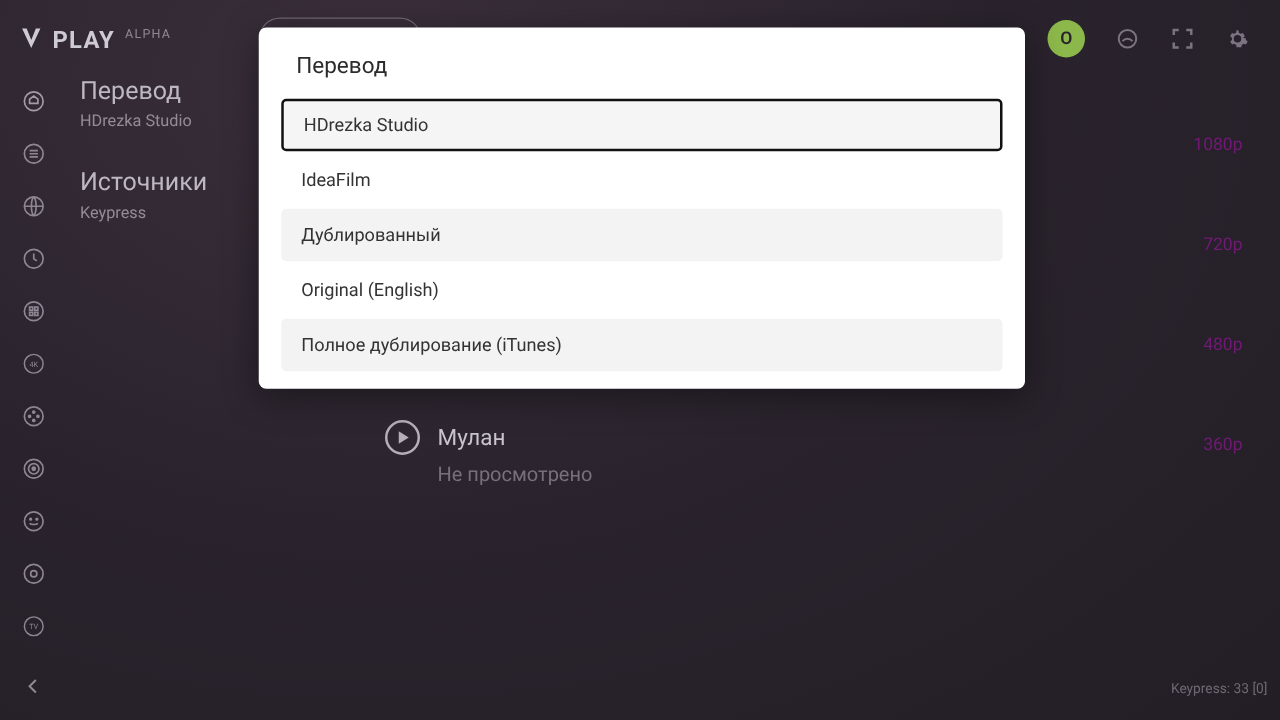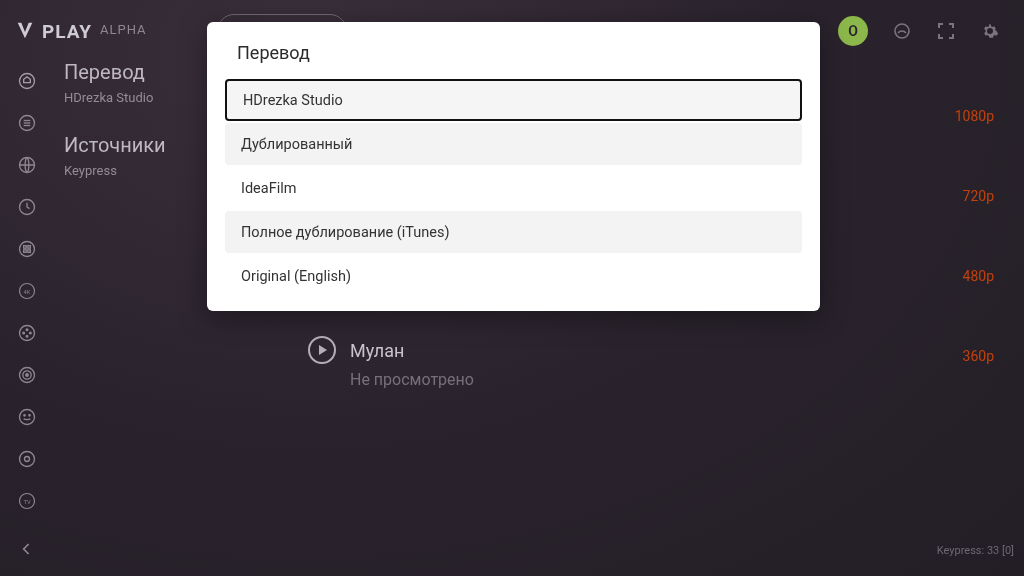--- a/index.html
+++ b/index.html
@@ -16,21 +16,21 @@
     display: flex; align-items: center;
     padding-left: 14px; padding-right: 24px;
     color: #cfcbd2;
   }
   .logo { display: flex; align-items: center; gap: 6px; }
   .logo-mark {
     width: 22px; height: 22px;
     display: inline-flex; align-items: center; justify-content: center;
   }
   .logo-word { font-size: 19px; font-weight: 700; letter-spacing: 1px; color: #cfcbd2; }
-  .logo-badge { font-size: 13px; color: #8e8792; margin-left: 2px; align-self: flex-start; margin-top: 2px; letter-spacing: 1px; }
+  .logo-badge { font-size: 10px; color: #8e8792; margin-left: 2px; align-self: flex-start; margin-top: 2px; letter-spacing: 1px; }
   .search-pill {
     margin-left: 70px; width: 130px; height: 34px;
     border: 1.5px solid #6f6774; border-radius: 17px;
     display: flex; align-items: center; padding: 0 12px; justify-content: space-between;
     color: #8e8792;
   }
   .menu-icon { margin-left: 22px; color: #8e8792; }
   .top-right { margin-left: auto; display: flex; align-items: center; gap: 24px; }
   .clock { color: #aca6b0; font-size: 14px; }
   .avatar {
@@ -56,21 +56,21 @@
     position: absolute; left: 64px; top: 60px; width: 200px;
     color: #c9c4cc;
   }
   .sp-heading { font-size: 20px; font-weight: 400; color: #bdb8c1; margin-bottom: 6px; }
   .sp-sub { font-size: 13px; color: #938c97; }
   .sp-block2 { margin-top: 28px; }
 
   .quality-list {
     position: absolute; right: 30px; top: 108px;
     display: flex; flex-direction: column; gap: 64px;
-    text-align: right; color: #c2410c; font-size: 14px;
+    text-align: right; color: #701a75; font-size: 14px;
   }
 
   .movie-row {
     position: absolute; left: 308px; top: 336px;
     display: flex; align-items: center; gap: 14px;
     color: #c9c4cc;
     text-align: center;
   }
   .play-circle {
     width: 28px; height: 28px; border: 2px solid #b4afb8; border-radius: 50%;
@@ -276,19 +276,19 @@
   <span class="play-circle">
       <span class="play-tri"></span>
     </span>
   <span class="movie-title">Мулан</span>
 </div>
 <div class="movie-sub">Не просмотрено</div>
 
 <div class="modal">
   <div class="modal-title">Перевод</div>
   <div class="opt selected">HDrezka Studio</div>
+  <div class="opt">IdeaFilm</div>
   <div class="opt alt">Дублированный</div>
-  <div class="opt">IdeaFilm</div>
+  <div class="opt">Original (English)</div>
   <div class="opt alt">Полное дублирование (iTunes)</div>
-  <div class="opt">Original (English)</div>
 </div>
 
 <div class="footer-debug">Keypress: 33 [0]</div>
 
 </body></html>

